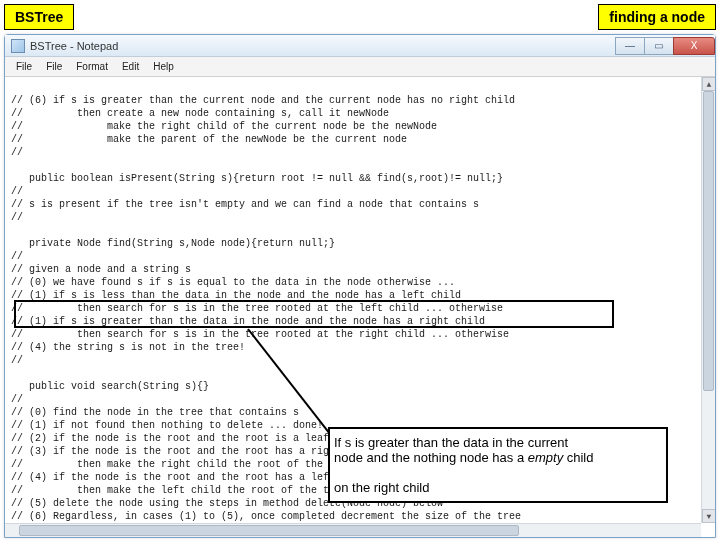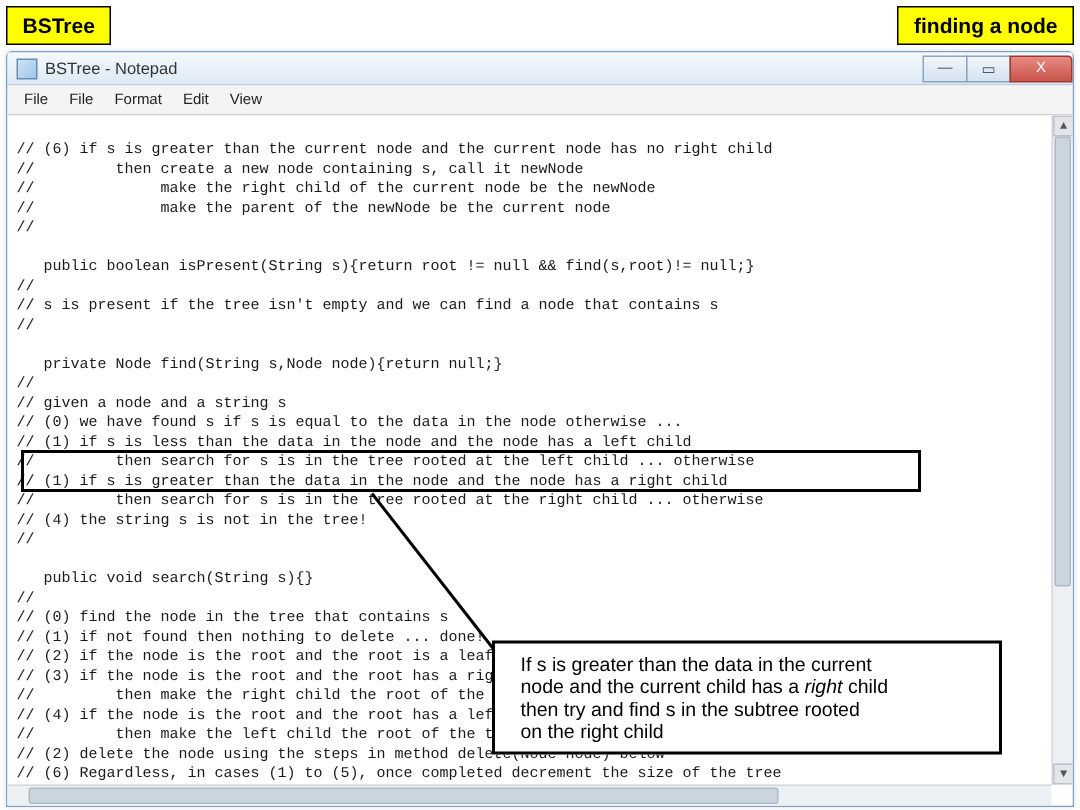--- a/index.html
+++ b/index.html
@@ -127,21 +127,21 @@
     }
     .highlight-box {
       position: absolute;
       border: 2px solid #000;
       pointer-events: none;
     }
     .callout {
       position: absolute;
       background: #fff;
       border: 2px solid #000;
-      padding: 6px 17px;
+      padding: 6px 4px;
       font-family: "Comic Sans MS", cursive, sans-serif;
       font-size: 13px;
       line-height: 15px;
       width: 340px;
       z-index: 5;
     }
     .callout-line {
       position: absolute;
       border-top: 2px solid #000;
       z-index: 4;
@@ -166,21 +166,21 @@
       <div class="win-btn">—</div>
       <div class="win-btn">▭</div>
       <div class="win-btn close">X</div>
     </div>
   </div>
   <div class="menubar">
     <div class="menu-item">File</div>
     <div class="menu-item">File</div>
     <div class="menu-item">Format</div>
     <div class="menu-item">Edit</div>
-    <div class="menu-item">View</div>
+    <div class="menu-item">Help</div>
   </div>
   <div class="editor">
 <span>// (6) if s is greater than the current node and the current node has no right child</span>
 <span>//         then create a new node containing s, call it newNode</span>
 <span>//              make the right child of the current node be the newNode</span>
 <span>//              make the parent of the newNode be the current node</span>
 <span>//</span>
 <span></span>
 <span>   public boolean isPresent(String s){return root != null &amp;&amp; find(s,root)!= null;}</span>
 <span>//</span>
@@ -200,21 +200,21 @@
 <span></span>
 <span>   public void search(String s){}</span>
 <span>//</span>
 <span>// (0) find the node in the tree that contains s</span>
 <span>// (1) if not found then nothing to delete ... done!</span>
 <span>// (2) if the node is the root and the root is a leaf, make the tree empty ... otherwise</span>
 <span>// (3) if the node is the root and the root has a right child and no left child</span>
 <span>//         then make the right child the root of the tree ... otherwise</span>
 <span>// (4) if the node is the root and the root has a left child and no right child</span>
 <span>//         then make the left child the root of the tree ... otherwise</span>
-<span>// (2) delete the node using the steps in method delete(Node node) below</span>
+<span>// (5) delete the node using the steps in method delete(Node node) below</span>
 <span>// (6) Regardless, in cases (1) to (5), once completed decrement the size of the tree</span>
 <span></span>
 
 
 
 
 
 
     <div class="scrollbar-v">
       <div class="sb-btn" style="top:0">▲</div>
@@ -228,16 +228,16 @@
     </div>
   </div>
 </div>
 
 <div class="highlight-box" style="left:14px; top:300px; width:600px; height:28px;"></div>
 
 <div class="callout-line" style="left:248px; top:328px; width:140px; transform: rotate(52deg);"></div>
 
 <div class="callout" style="left:328px; top:427px;">
   <span>If s is greater than the data in the current</span><br>
-  <span>node and the current child has a </span><i>right</i><span> child</span><br>
-  <span>then try and find s in the subtree rooted</span><br>
+  <span>node and the nothing node has a </span><i>empty</i><span> child</span><br>
+  <br>
   <span>on the right child</span>
 </div>
 
 </body></html>

